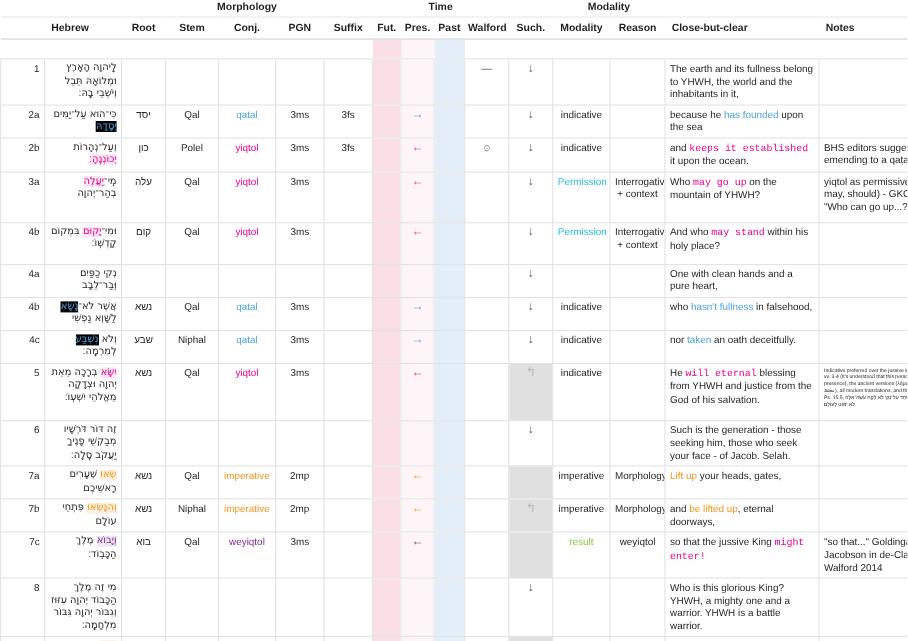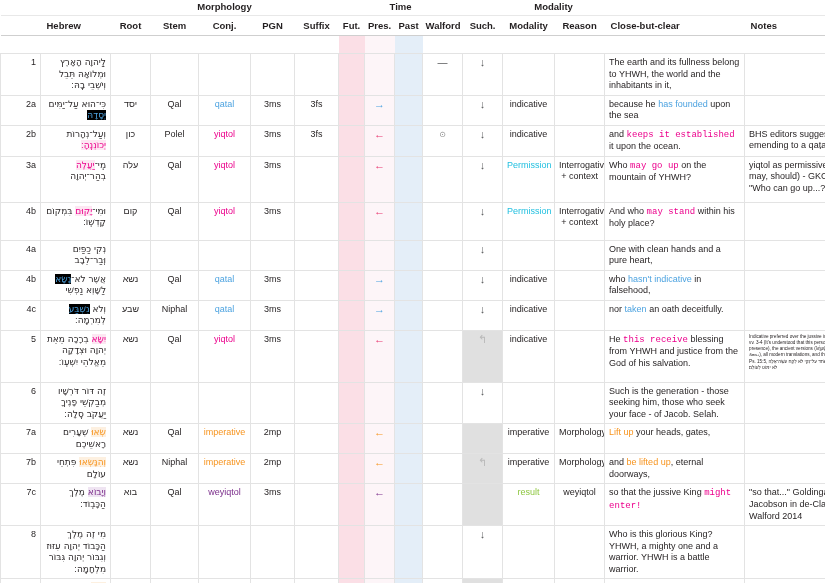--- a/index.html
+++ b/index.html
@@ -295,21 +295,21 @@
           <td class="ctr conj-blue">qatal</td>
           <td class="ctr">3ms</td>
           <td class="ctr"></td>
           <td class="c-fut"></td>
           <td class="c-pres mid"><span class="arrow arr-blue">→</span></td>
           <td class="c-past"></td>
           <td class="mid"></td>
           <td class="mid"><span class="arrow arr-gray">↓</span></td>
           <td class="modal ">indicative</td>
           <td class="reason"></td>
-          <td class="cbc"><span>who </span><span class="hl-blue">hasn't indicative</span><span> in falsehood,</span></td>
+          <td class="cbc"><span>who </span><span class="hl-blue">hasn't fullness</span><span> in falsehood,</span></td>
           <td class="notes"></td>
         </tr>
         <tr style="height: 26px;">
           <td class="num">4c</td>
           <td class="heb">וְלֹא <span class="hebmark-blue">נִשְׁבַּע</span> לְמִרְמָֽה׃</td>
           <td class="ctr">שבע</td>
           <td class="ctr">Niphal</td>
           <td class="ctr conj-blue">qatal</td>
           <td class="ctr">3ms</td>
           <td class="ctr"></td>
@@ -331,21 +331,21 @@
           <td class="ctr conj-pink">yiqtol</td>
           <td class="ctr">3ms</td>
           <td class="ctr"></td>
           <td class="c-fut"></td>
           <td class="c-pres mid"><span class="arrow arr-pink">←</span></td>
           <td class="c-past"></td>
           <td class="mid"></td>
           <td class="mid shaded"><span class="arrow arr-faint">↰</span></td>
           <td class="modal ">indicative</td>
           <td class="reason"></td>
-          <td class="cbc"><span>He </span><span class="hl-pink">this receive</span><span> blessing from YHWH and justice from the God of his salvation.</span></td>
+          <td class="cbc"><span>He </span><span class="hl-pink">will eternal</span><span> blessing from YHWH and justice from the God of his salvation.</span></td>
           <td class="notes tiny">Indicative preferred over the jussive in light of the co-text of vv. 3-4 (It's understood that this person will enter YHWH's presence), the ancient versions (λήμψεται; accipiet; ܢܣܒ ܢܘܩܦ), all modern translations, and the parallel indicatives in Ps. 15:5, כַּסְפּוֹ לֹא־נָתַן בְּנֶשֶׁךְ וְשֹׁחַד עַל־נָקִי לֹא לָקָח עֹשֵׂה־אֵלֶּה לֹא יִמּוֹט לְעוֹלָם׃</td>
         </tr>
         <tr style="height: 38px;">
           <td class="num">6</td>
           <td class="heb">זֶה דּוֹר דֹּרְשָׁיו מְבַקְשֵׁי פָנֶיךָ יַעֲקֹב סֶֽלָה׃</td>
           <td class="ctr"></td>
           <td class="ctr"></td>
           <td class="ctr "></td>
           <td class="ctr"></td>
           <td class="ctr"></td>

